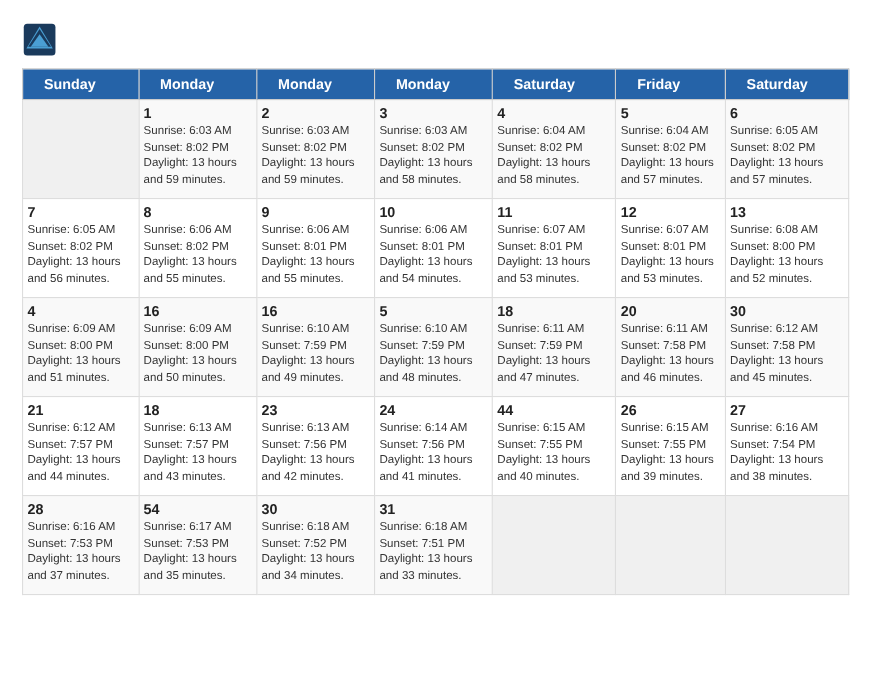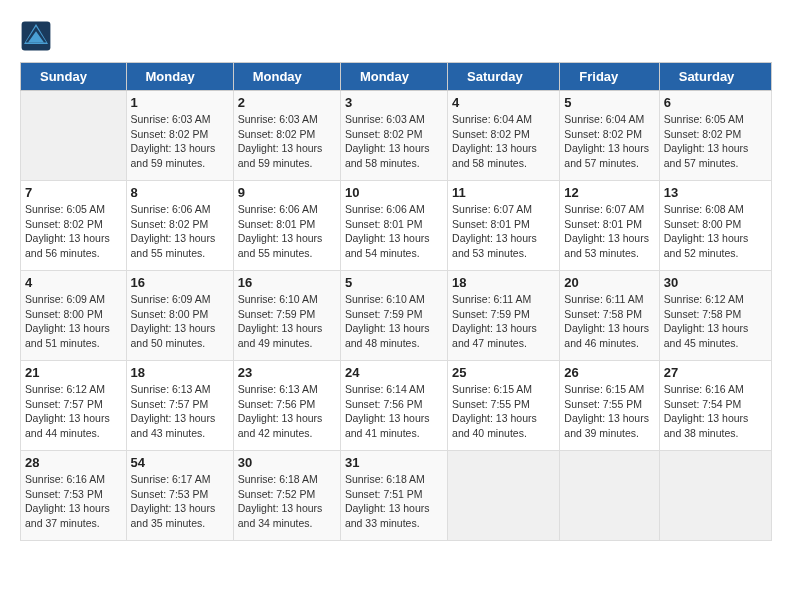--- a/index.html
+++ b/index.html
@@ -326,21 +326,21 @@
       </td>
         <td>
         <span class="day-number">24</span>
         <div class="day-info">
           Sunrise: 6:14 AM<br>
           Sunset: 7:56 PM<br>
           Daylight: 13 hours and 41 minutes.
         </div>
       </td>
         <td>
-        <span class="day-number">25</span>
+        <span class="day-number">44</span>
         <div class="day-info">
           Sunrise: 6:15 AM<br>
           Sunset: 7:55 PM<br>
           Daylight: 13 hours and 40 minutes.
         </div>
       </td>
         <td>
         <span class="day-number">26</span>
         <div class="day-info">
           Sunrise: 6:15 AM<br>

